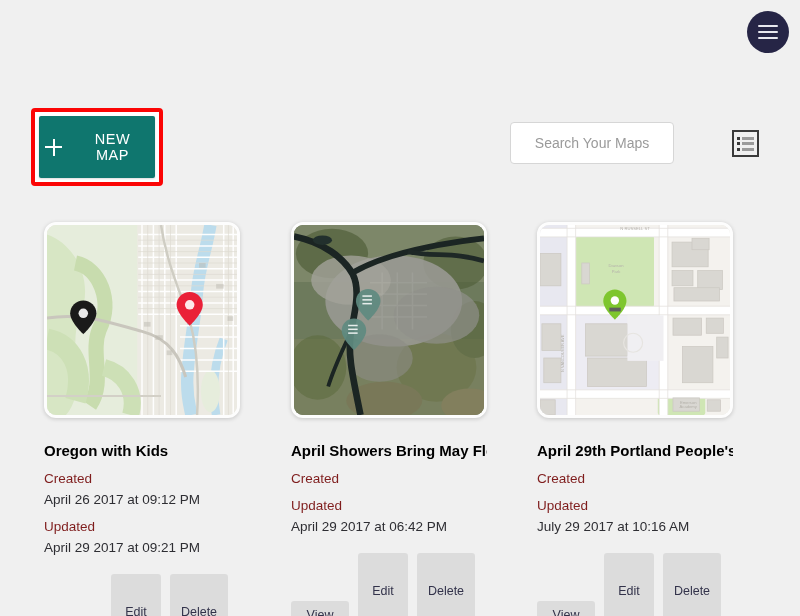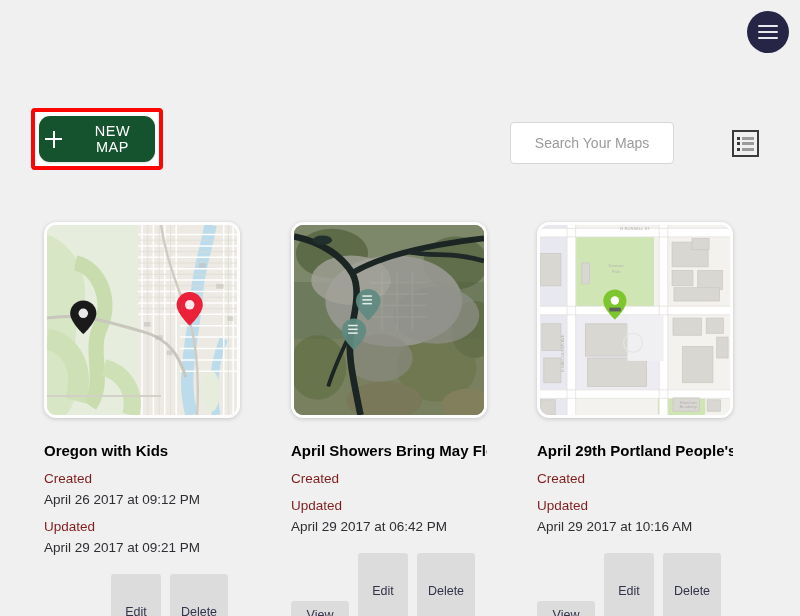--- a/index.html
+++ b/index.html
@@ -34,23 +34,23 @@
   .newmap-wrap {
     position: absolute; left: 31px; top: 0;
     border: 4px solid #fb0505;
     border-radius: 4px;
     padding: 4px;
     background: #ffffff;
   }
   .newmap-btn {
     display: flex; align-items: center; justify-content: center;
     gap: 14px;
-    width: 116px; height: 46px;
-    background: #14532d;
-    border: none; border-radius: 11px;
+    width: 116px; height: 62px;
+    background: #0f766e;
+    border: none; border-radius: 2px;
     color: #ffffff;
     font-size: 14.5px; letter-spacing: 0.6px;
     cursor: pointer;
     box-shadow: 0 1px 2px rgba(0,0,0,0.14);
   }
   .plus-icon {
     position: relative; width: 17px; height: 17px; flex: 0 0 17px;
   }
   .plus-icon::before, .plus-icon::after {
     content: ""; position: absolute; background: #ffffff;
@@ -364,21 +364,21 @@
         <g>
           <path d="M90 82 c0 -6.6 -5.5 -12 -12.2 -12 c-6.7 0 -12.2 5.4 -12.2 12 c0 8.5 12.2 19.6 12.2 19.6 s12.2 -11.1 12.2 -19.6 z" transform="translate(1,-2)" fill="#7ec62e"></path>
           <circle cx="78.8" cy="79.5" r="4.4" fill="#ffffff"></circle>
           <rect x="73" y="87" width="12" height="4" fill="#5f5f5f"></rect>
         </g>
       </svg>
     </div>
     <div class="card-title">April 29th Portland People's Clima…</div>
     <div class="meta-label">Created</div>
     <div class="meta-label">Updated</div>
-    <div class="meta-value">April 29 2017 at 10:16 AM</div>
+    <div class="meta-value">July 29 2017 at 10:16 AM</div>
     <div class="actions">
       <button class="action-btn act-view">View</button>
       <button class="action-btn act-edit">Edit</button>
       <button class="action-btn act-del">Delete</button>
     </div>
   </div>
 
 </div>
 
 </body></html>

